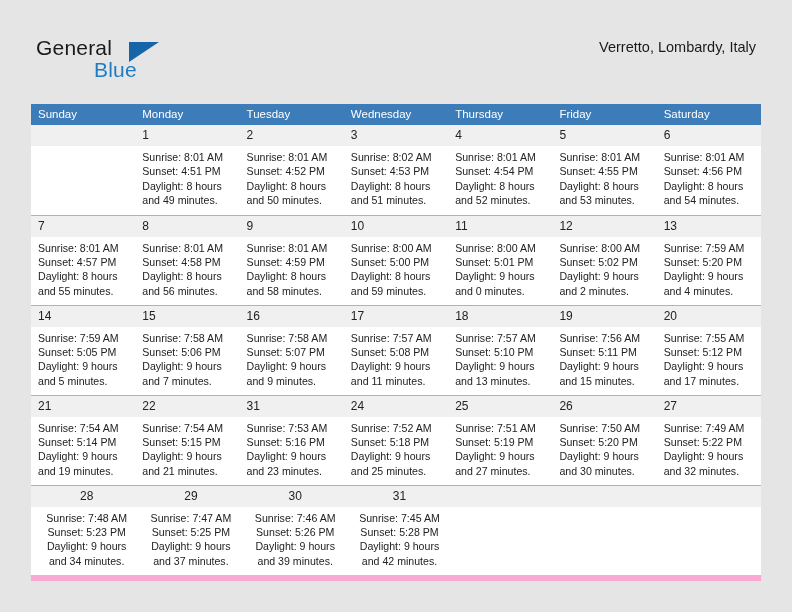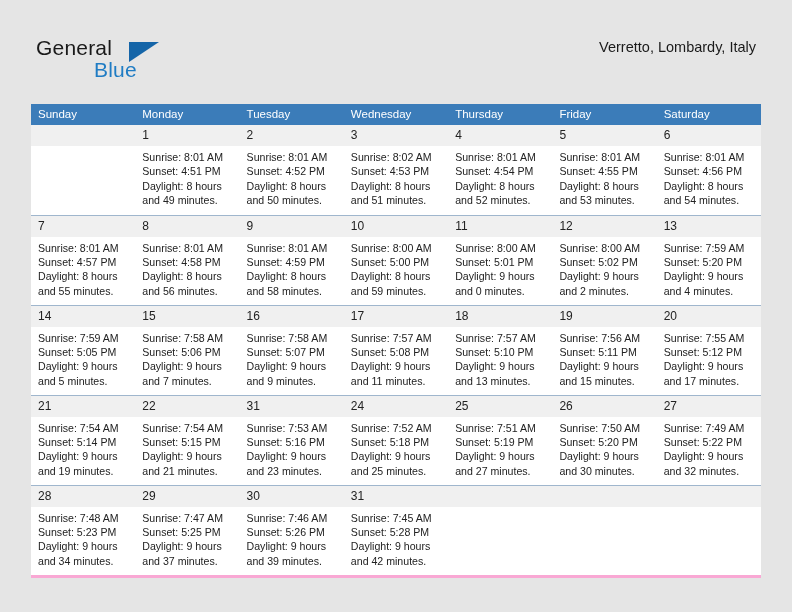--- a/index.html
+++ b/index.html
@@ -103,21 +103,22 @@
   }
   table.cal td {
     vertical-align: top;
     height: 90px;
     padding: 0;
     border: none;
     border-bottom: 1px solid #9fb6cd;
     background: #ffffff;
   }
   table.cal tr.week:last-child td {
-    border-bottom: 3px solid #f9a8d4;
+    border-bottom: 6px solid #f9a8d4;
+    text-align: center;
   }
   .cell-inner {
     height: 89px;
     padding: 0;
   }
   .daynum {
     display: block;
     background: #f0f0f0;
     font-size: 12px;
     color: #222222;

